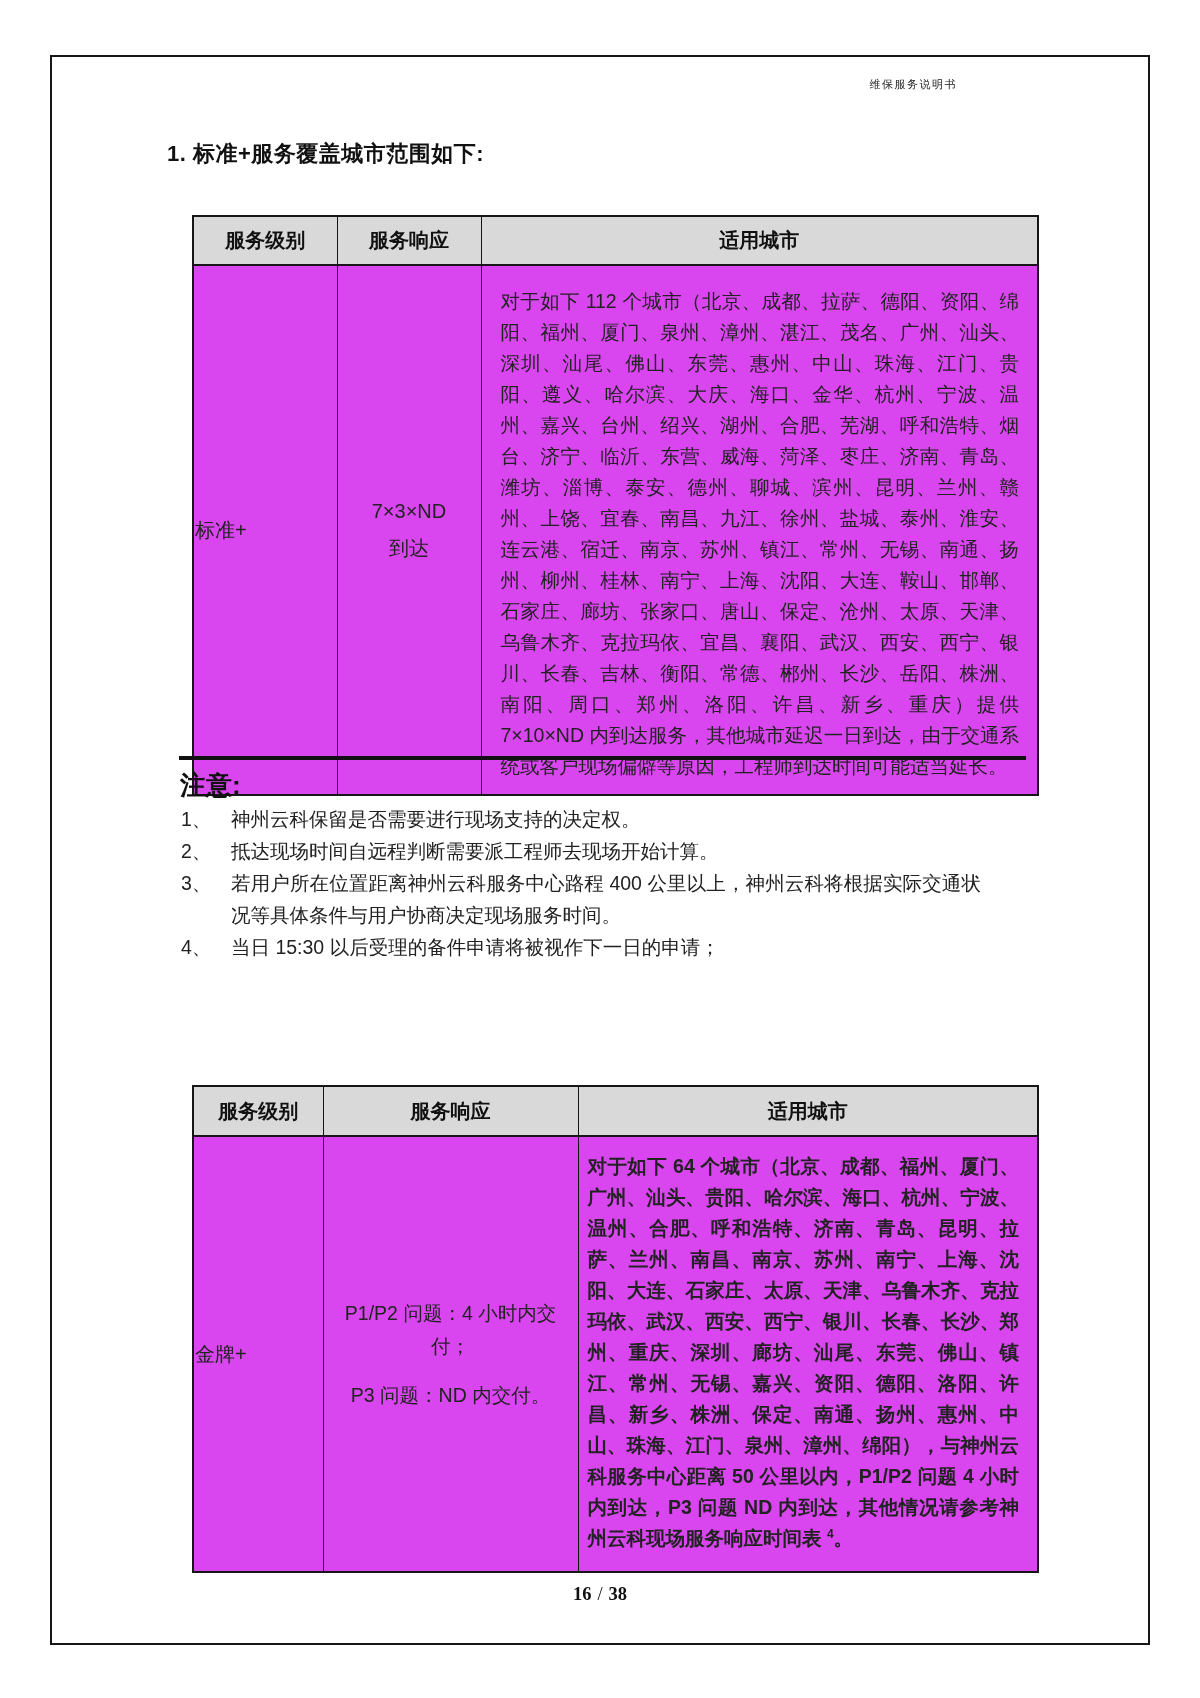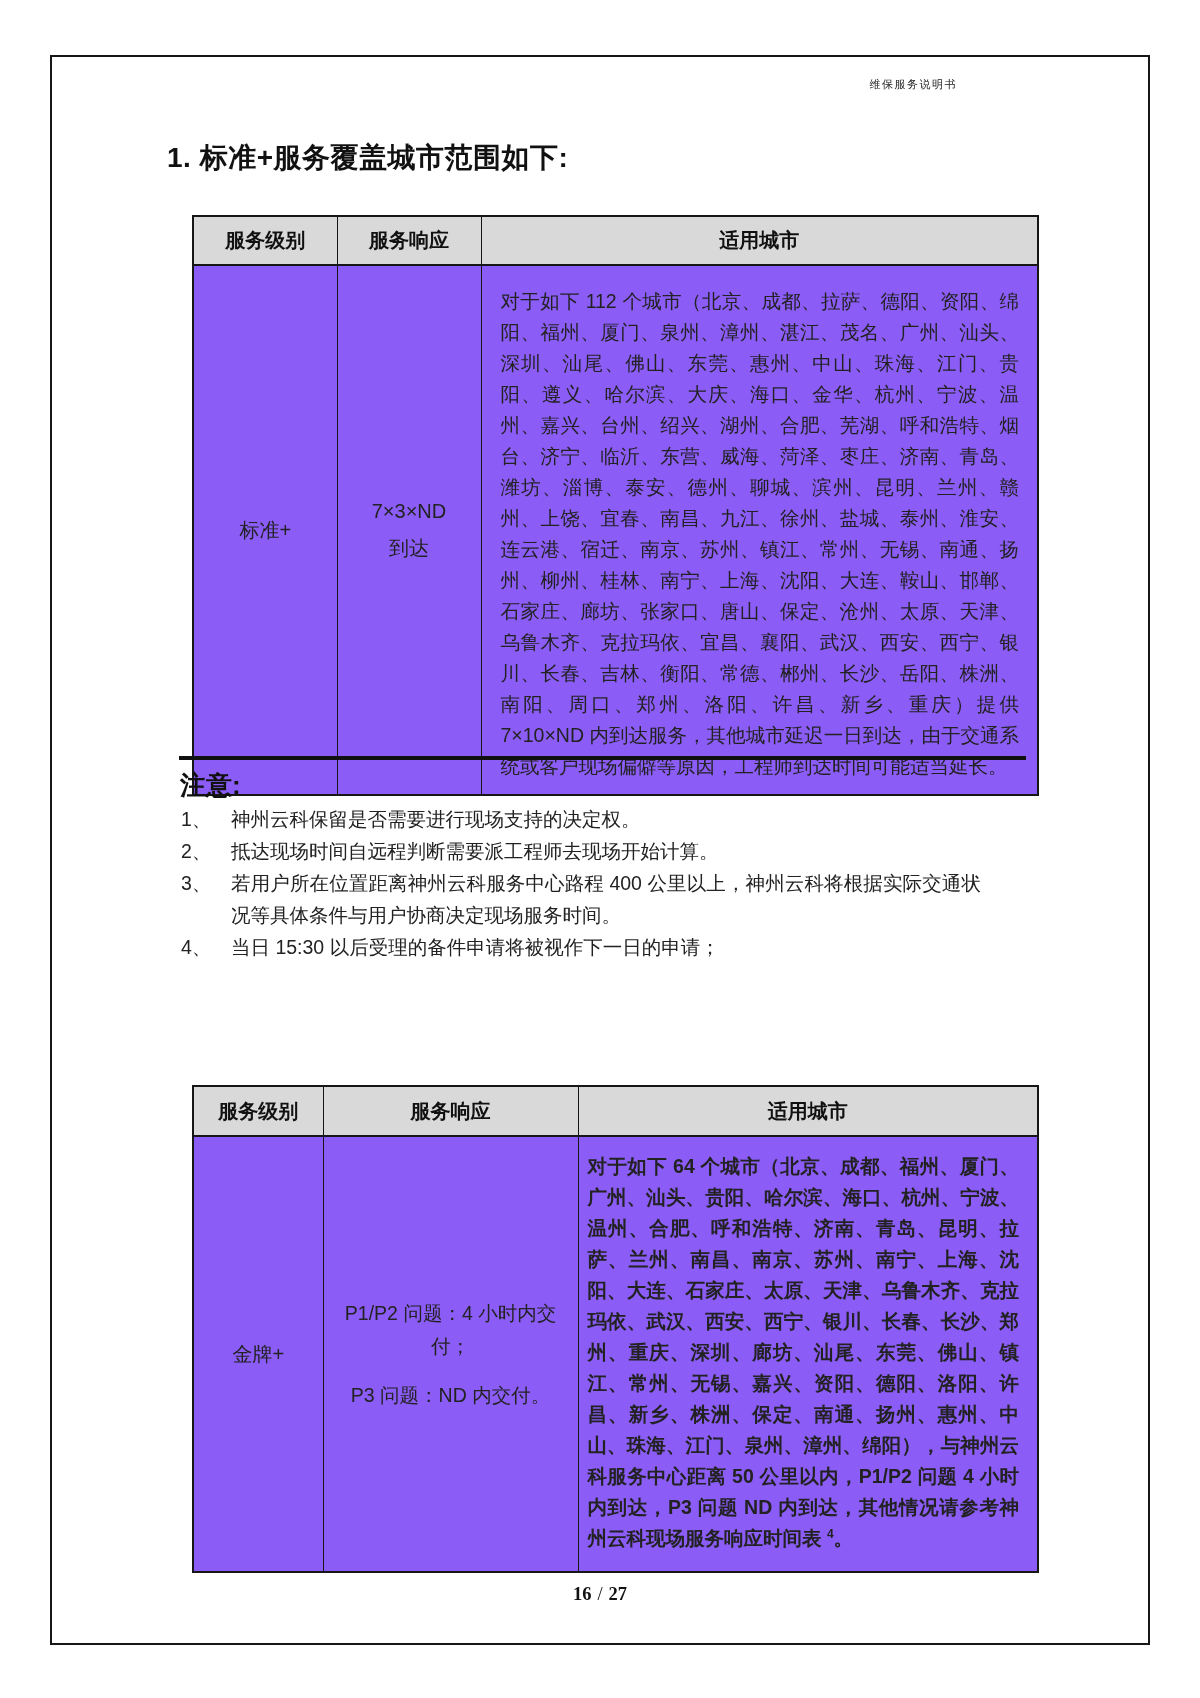--- a/index.html
+++ b/index.html
@@ -23,35 +23,35 @@
     top: 77px; left: 600px; width: 357px;
     text-align: right;
     font-family: "Liberation Serif", serif;
     font-size: 11px;
     letter-spacing: 1.5px;
     color: #222;
   }
   .heading {
     position: absolute;
     left: 167px;
-    font-size: 28px;
+    font-size: 22px;
     font-weight: 700;
     color: #111;
     letter-spacing: 0.5px;
   }
   .heading-1 { top: 139px; }
   .heading-2 { top: 1036px; }
 
   table.svc {
     position: absolute;
     left: 192px;
     border-collapse: collapse;
     table-layout: fixed;
     width: 845px;
-    background: #8b5cf6;
+    background: #d946ef;
   }
   .table-1 { top: 215px; }
   .table-2 { top: 1085px; }
   table.svc th {
     background: #d9d9d9;
     border: 1px solid #161616;
     border-top: 2px solid #161616;
     border-bottom: 2px solid #161616;
     font-size: 20px;
     font-weight: 700;
@@ -63,21 +63,21 @@
   table.svc td {
     border: 1px solid #161616;
     border-bottom: 2px solid #161616;
     vertical-align: middle;
     color: #222;
   }
   table.svc td:first-child { border-left: 2px solid #161616; }
   table.svc td:last-child  { border-right: 2px solid #161616; }
   .table-1 th { height: 45px; }
   .table-2 th { height: 46px; }
-  .cell-level { text-align: center; font-size: 20px; }
+  .cell-level { text-align: left; font-size: 20px; }
   .cell-response { text-align: center; font-size: 20px; line-height: 37px; }
   .cell-response-gold { text-align: center; font-size: 19.5px; line-height: 33px; padding: 13px 16px; }
   .cell-response-gold .para2 { margin-top: 16px; }
   .cell-cities {
     font-size: 19.5px;
     line-height: 31px;
     text-align: justify;
     color: #262626;
     margin-left: 48px;
   }
@@ -203,16 +203,16 @@
         <td class="cell-response-gold">
           <div>P1/P2 问题：4 小时内交付；</div>
           <div class="para2">P3 问题：ND 内交付。</div>
         </td>
         <td class="cell-cities"><span>对于如下 64 个城市（北京、成都、福州、厦门、广州、汕头、贵阳、哈尔滨、海口、杭州、宁波、温州、合肥、呼和浩特、济南、青岛、昆明、拉萨、兰州、南昌、南京、苏州、南宁、上海、沈阳、大连、石家庄、太原、天津、乌鲁木齐、克拉玛依、武汉、西安、西宁、银川、长春、长沙、郑州、重庆、深圳、廊坊、汕尾、东莞、佛山、镇江、常州、无锡、嘉兴、资阳、德阳、洛阳、许昌、新乡、株洲、保定、南通、扬州、惠州、中山、珠海、江门、泉州、漳州、绵阳），与神州云科服务中心距离 50 公里以内，P1/P2 问题 4 小时内到达，P3 问题 ND 内到达，其他情况请参考神州云科现场服务响应时间表 </span><sup class="fn">4</sup><span>。</span></td>
       </tr>
     </tbody>
   </table>
 
   <div class="page-footer">
-    <span>16</span><span class="sep">/</span><span>27</span>
+    <span>16</span><span class="sep">/</span><span>38</span>
   </div>
 
 </div>
 
 </body></html>

